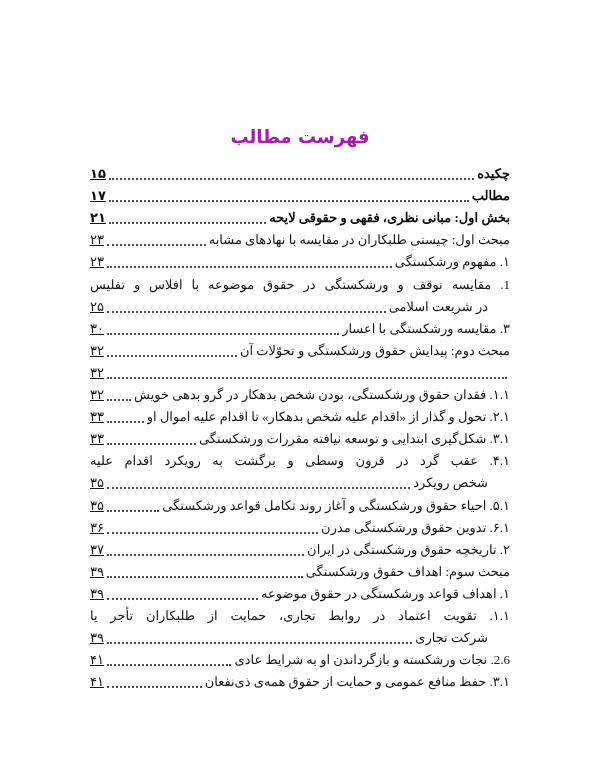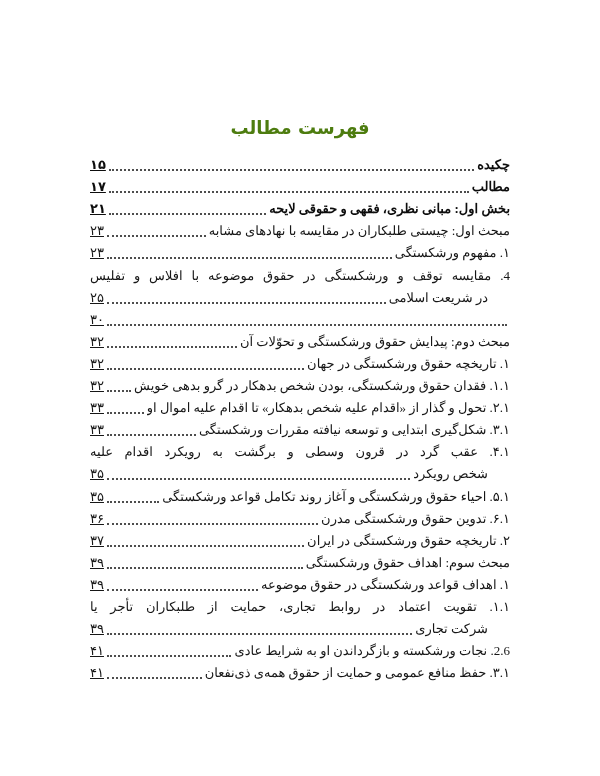--- a/index.html
+++ b/index.html
@@ -12,27 +12,27 @@
     width: 600px;
     height: 776px;
     background: #ffffff;
     direction: rtl;
     font-family: "DejaVu Sans", sans-serif;
     color: #161616;
     overflow: hidden;
     box-sizing: border-box;
   }
   .title {
-    margin: 0;
+    margin: 9px;
     padding-top: 114px;
     text-align: center;
     font-size: 18px;
     font-weight: bold;
     line-height: 28px;
-    color: #4d7c0f;
+    color: #a21caf;
   }
   .toc {
     margin: 11px 90px 0 90px;
   }
   .row {
     display: flex;
     align-items: flex-end;
     height: 22.1px;
     font-size: 13px;
     line-height: 21px;
@@ -90,39 +90,39 @@
     <span class="entry-text">مبحث اول: چیستی طلبکاران در مقایسه با نهادهای مشابه</span>
     <span class="leader"></span>
     <span class="entry-page">۲۳</span>
   </div>
       <div class="row normal">
     <span class="entry-text">۱. مفهوم ورشکستگی</span>
     <span class="leader"></span>
     <span class="entry-page">۲۳</span>
   </div>
       <div class="row justify">
-    <span class="entry-text">4. مقایسه توقف و ورشکستگی در حقوق موضوعه با افلاس و تفلیس</span>
+    <span class="entry-text">1. مقایسه توقف و ورشکستگی در حقوق موضوعه با افلاس و تفلیس</span>
 
   </div>
       <div class="row indent">
     <span class="entry-text">در شریعت اسلامی</span>
     <span class="leader"></span>
     <span class="entry-page">۲۵</span>
   </div>
       <div class="row normal">
+    <span class="entry-text">۳. مقایسه ورشکستگی با اعسار</span>
     <span class="leader"></span>
     <span class="entry-page">۳۰</span>
   </div>
       <div class="row normal">
     <span class="entry-text">مبحث دوم: پیدایش حقوق ورشکستگی و تحوّلات آن</span>
     <span class="leader"></span>
     <span class="entry-page">۳۲</span>
   </div>
       <div class="row normal">
-    <span class="entry-text">۱. تاریخچه حقوق ورشکستگی در جهان</span>
     <span class="leader"></span>
     <span class="entry-page">۳۲</span>
   </div>
       <div class="row normal">
     <span class="entry-text">۱.۱. فقدان حقوق ورشکستگی، بودن شخص بدهکار در گرو بدهی خویش</span>
     <span class="leader"></span>
     <span class="entry-page">۳۲</span>
   </div>
       <div class="row normal">
     <span class="entry-text">۲.۱. تحول و گذار از «اقدام علیه شخص بدهکار» تا اقدام علیه اموال او</span>

